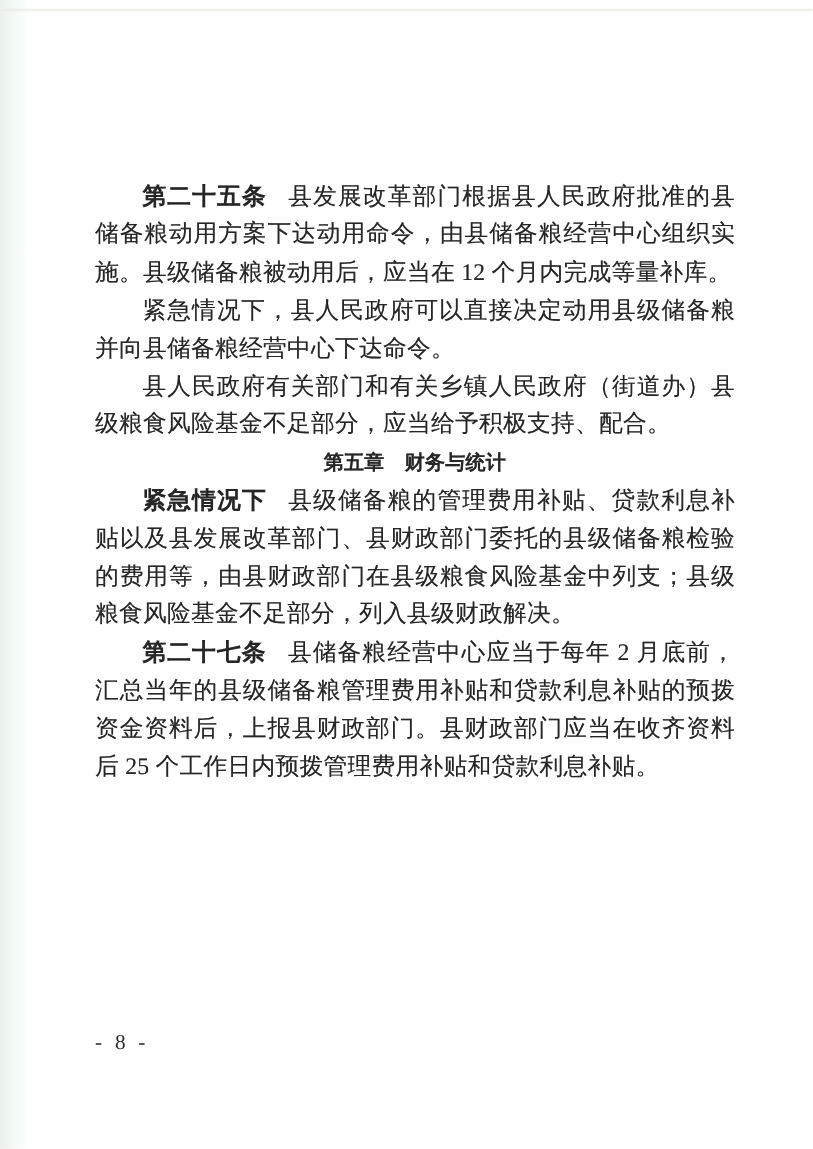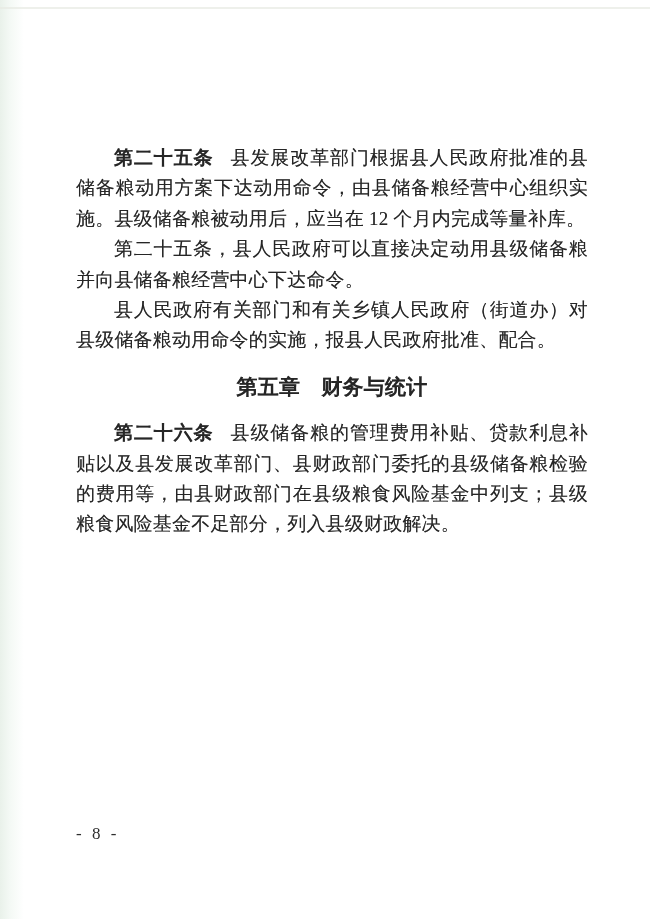--- a/index.html
+++ b/index.html
@@ -46,22 +46,22 @@
   .para {
     margin: 0;
     text-indent: 2em;
   }
   .lead {
     font-family: "Liberation Sans", "DejaVu Sans", sans-serif;
     font-weight: 700;
     margin-right: 0.9em;
   }
   .chapter {
-    margin: 16px;
-    font-size: 21px;
+    margin: 0;
+    font-size: 16px;
     line-height: 30.4px;
     text-align: center;
     text-indent: 0;
     font-family: "Liberation Sans", "DejaVu Sans", sans-serif;
     font-weight: 700;
     text-shadow: 0 0 0.4px rgba(40,40,40,0.45);
   }
   .page-number {
     position: absolute;
     left: 76px;
@@ -75,27 +75,28 @@
 </head>
 <body>
 
 <div class="page">
   <div class="scan-line"></div>
 
   <div class="body-text">
 
     <p class="para"><span class="lead">第二十五条</span><span>县发展改革部门根据县人民政府批准的县储备粮动用方案下达动用命令，由县储备粮经营中心组织实施。县级储备粮被动用后，应当在 12 个月内完成等量补库。</span></p>
 
-    <p class="para"><span>第二十五条，县人民政府可以直接决定动用县级储备粮并向县储备粮经营中心下达命令。</span></p>
+    <p class="para"><span>紧急情况下，县人民政府可以直接决定动用县级储备粮并向县储备粮经营中心下达命令。</span></p>
 
-    <p class="para"><span>县人民政府有关部门和有关乡镇人民政府（街道办）对县级储备粮动用命令的实施，报县人民政府批准、配合。</span></p>
+    <p class="para"><span>县人民政府有关部门和有关乡镇人民政府（街道办）县级粮食风险基金不足部分，应当给予积极支持、配合。</span></p>
 
     <h2 class="chapter">第五章　财务与统计</h2>
 
-    <p class="para"><span class="lead">第二十六条</span><span>县级储备粮的管理费用补贴、贷款利息补贴以及县发展改革部门、县财政部门委托的县级储备粮检验的费用等，由县财政部门在县级粮食风险基金中列支；县级粮食风险基金不足部分，列入县级财政解决。</span></p>
+    <p class="para"><span class="lead">紧急情况下</span><span>县级储备粮的管理费用补贴、贷款利息补贴以及县发展改革部门、县财政部门委托的县级储备粮检验的费用等，由县财政部门在县级粮食风险基金中列支；县级粮食风险基金不足部分，列入县级财政解决。</span></p>
 
 
 
+    <p class="para"><span class="lead">第二十七条</span><span>县储备粮经营中心应当于每年 2 月底前，汇总当年的县级储备粮管理费用补贴和贷款利息补贴的预拨资金资料后，上报县财政部门。县财政部门应当在收齐资料后 25 个工作日内预拨管理费用补贴和贷款利息补贴。</span></p>
 
   </div>
 
   <div class="page-number">- 8 -</div>
 </div>
 
 </body></html>

